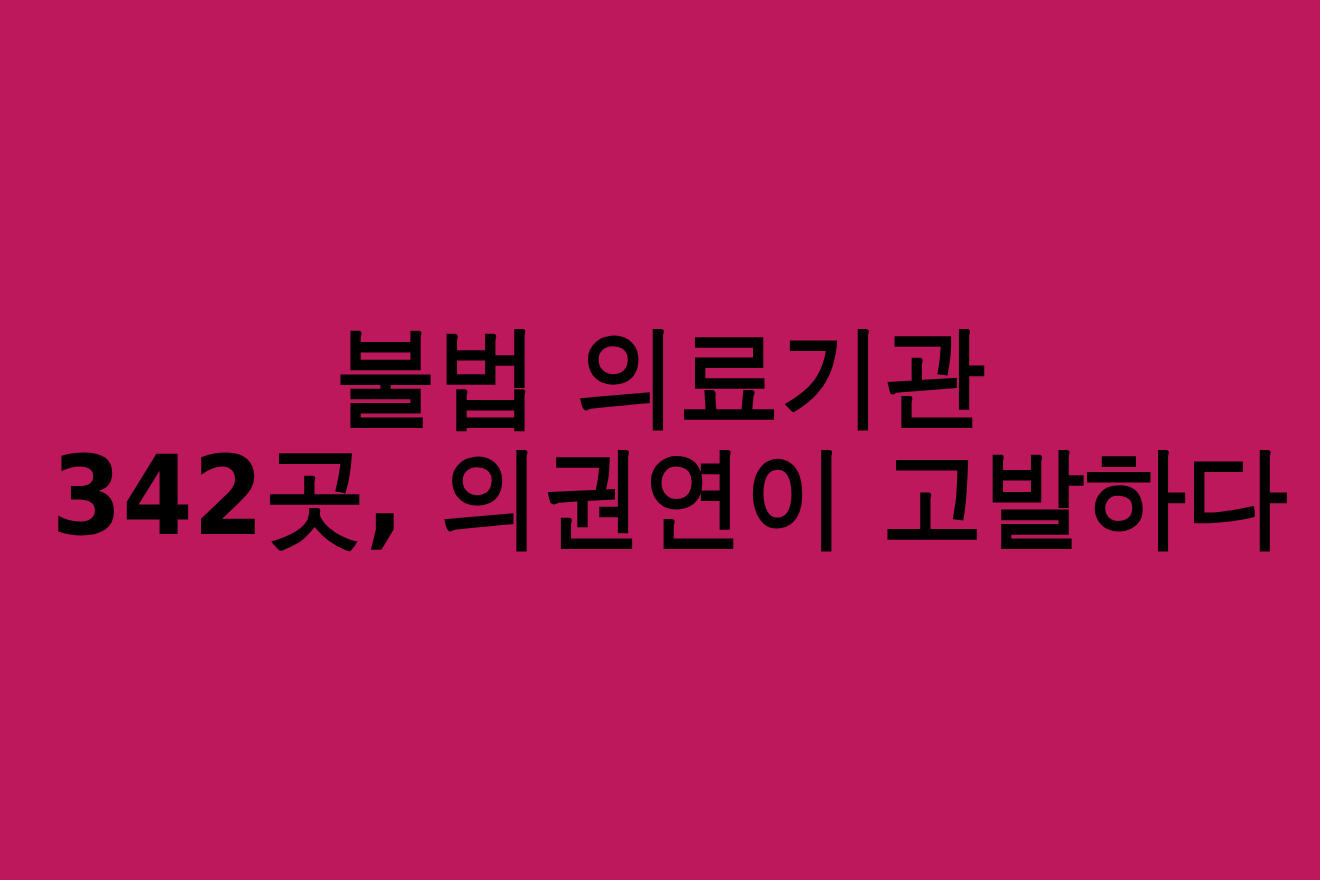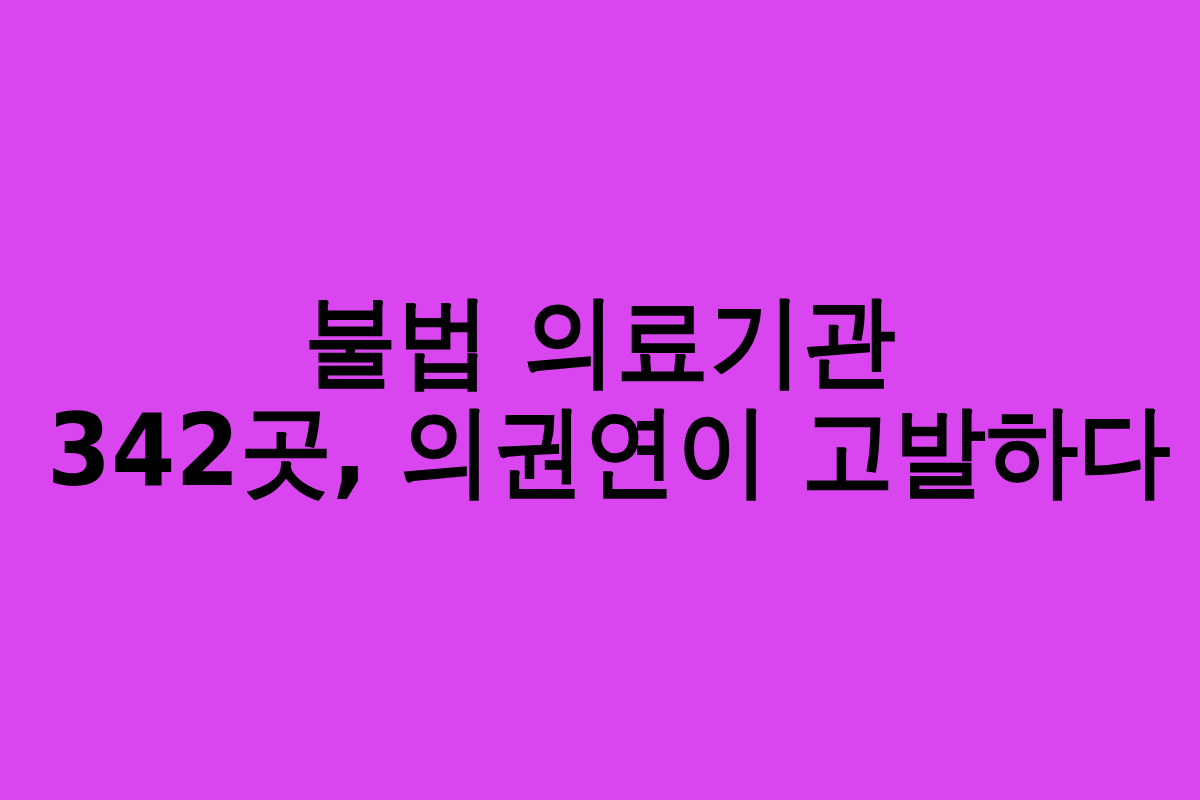--- a/index.html
+++ b/index.html
@@ -64,21 +64,21 @@
     font-size: 100px;
     line-height: 112px;
     letter-spacing: 0.002em;
     transform: scaleX(1.02);
     transform-origin: center center;
   }
 </style>
 </head>
 <body>
 
-<div class="title-card" style="background: #d946ef; color: rgb(0, 0, 0);">
+<div class="title-card" style="background: #be185d; color: rgb(0, 0, 0);">
 
   <div class="headline">
 
     <span class="headline-line headline-line--primary" style="transform: scaleX(0.9284); transform-origin: center center;">불법 의료기관</span>
 
     <span class="headline-line headline-line--secondary" style="transform: scaleX(0.9218); transform-origin: center center;">342곳, 의권연이 고발하다</span>
 
   </div>
 
 </div>

